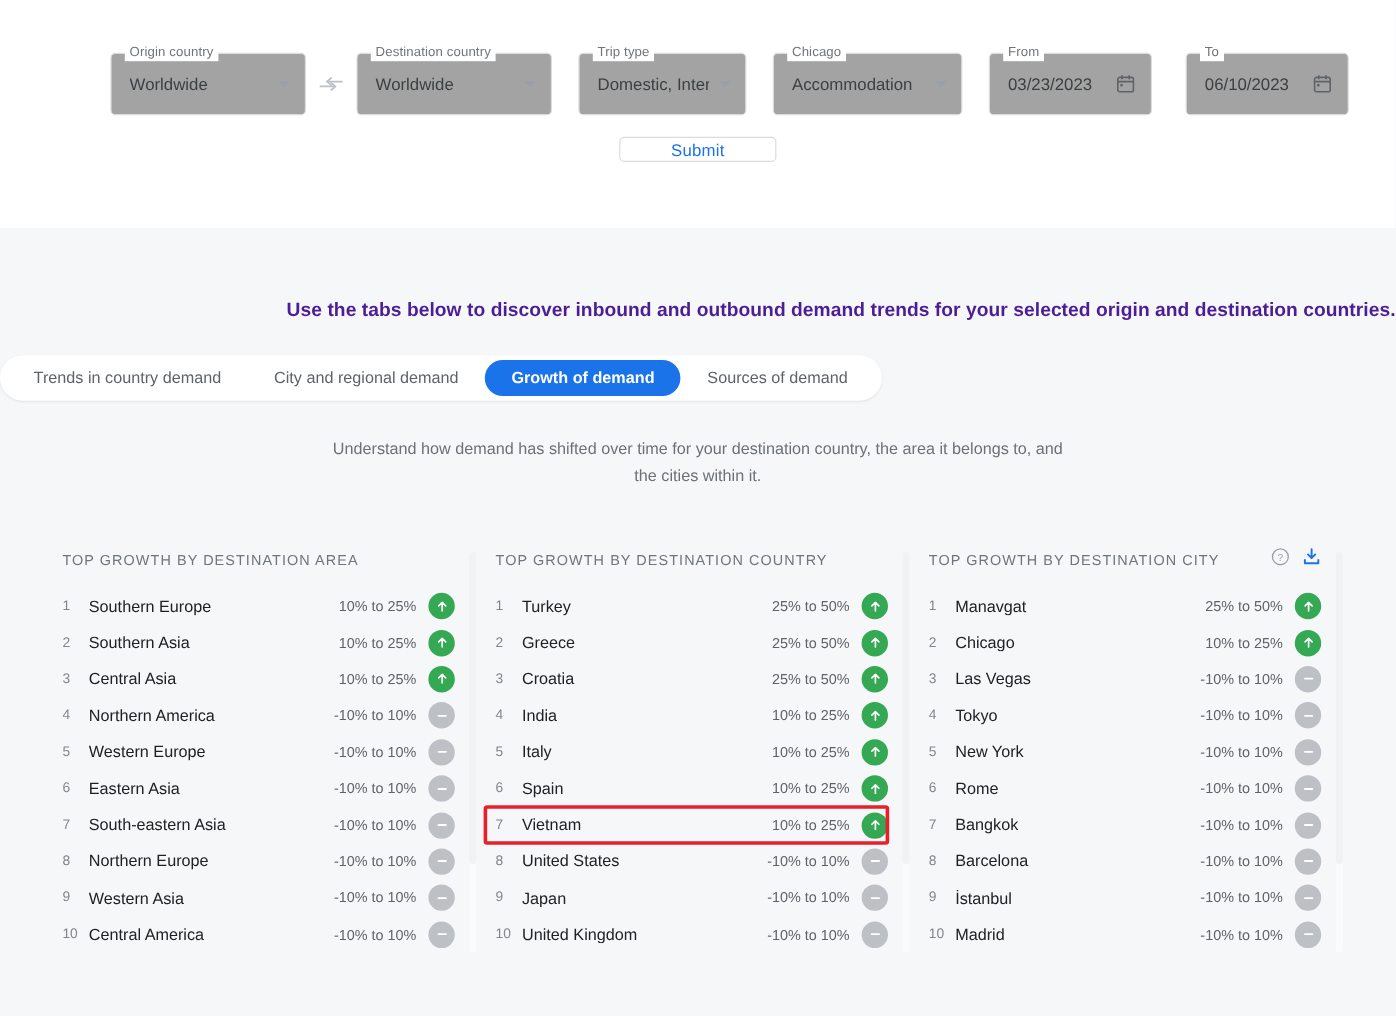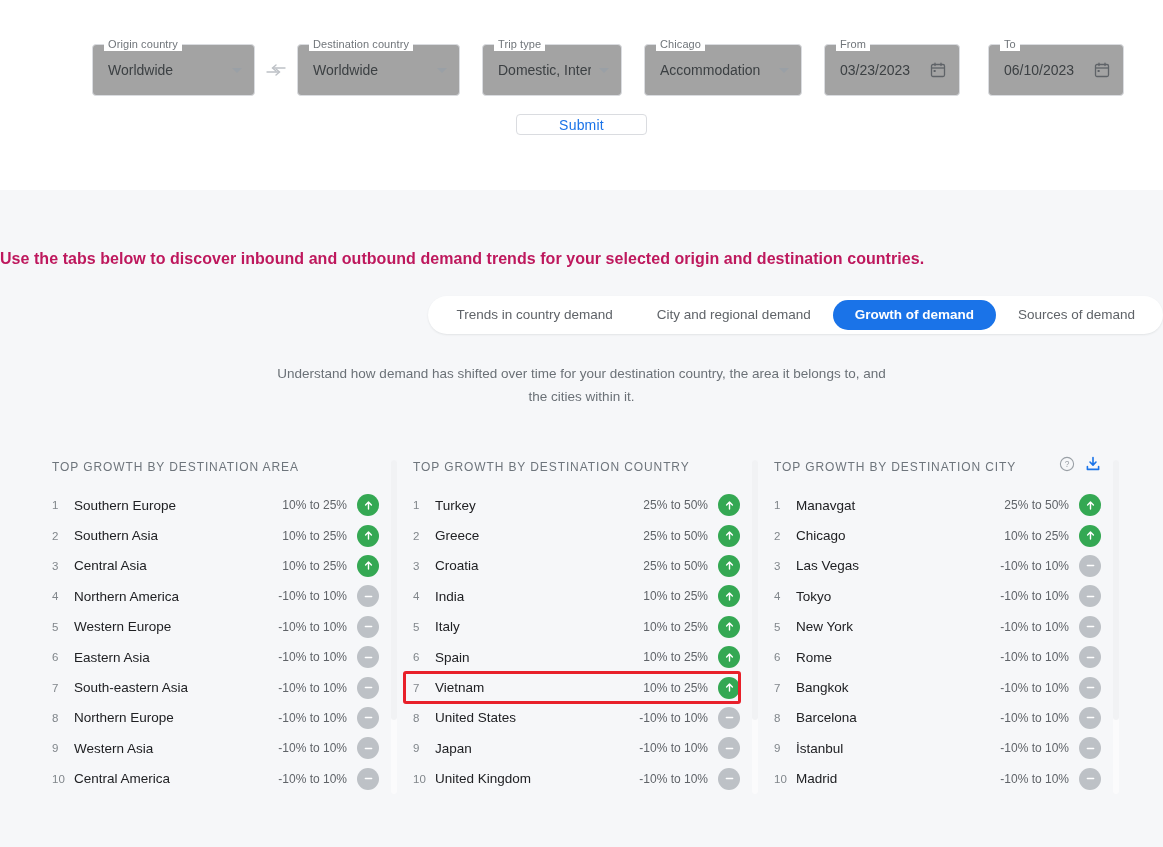--- a/index.html
+++ b/index.html
@@ -97,29 +97,29 @@
     font-weight: 500;
     font-family: "Liberation Sans", sans-serif;
     cursor: pointer;
     letter-spacing: .2px;
   }
 
   
   .body-area { background: #f6f7f9; }
 
   .intro {
-    text-align: left;
+    text-align: right;
     font-size: 16px;
     font-weight: bold;
-    color: #be185d;
+    color: #4c1d95;
     padding-top: 60px;
     letter-spacing: .05px;
   }
 
-  .tabs-wrap { display: flex; justify-content: flex-end; margin-top: 28px; }
+  .tabs-wrap { display: flex; justify-content: flex-start; margin-top: 28px; }
   .tabs {
     background: #ffffff;
     border-radius: 22px;
     height: 38px;
     display: flex;
     align-items: center;
     padding: 0 6px;
     box-shadow: 0 1px 2px rgba(60,64,67,.10);
   }
   .tab {

